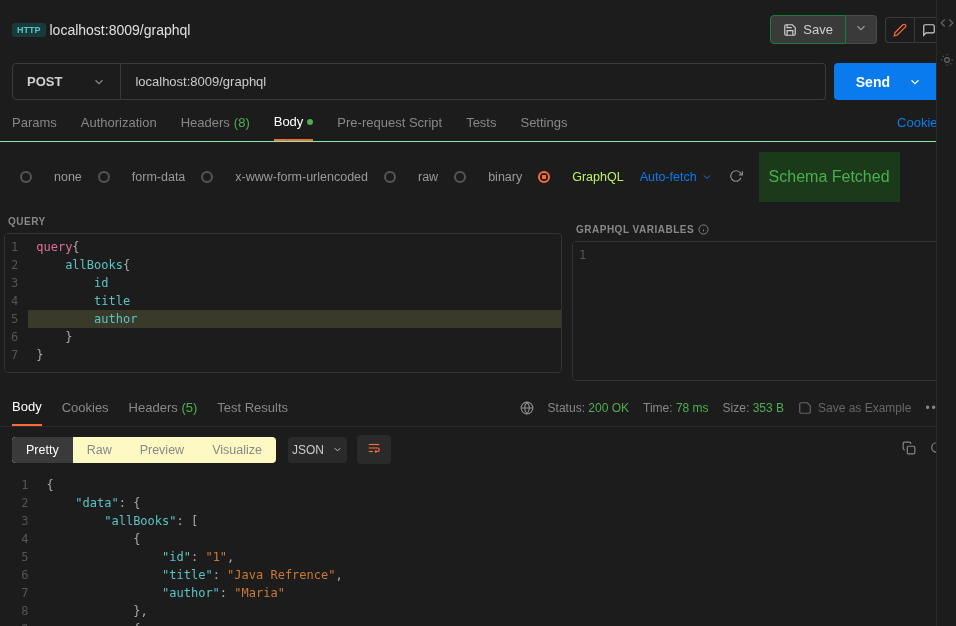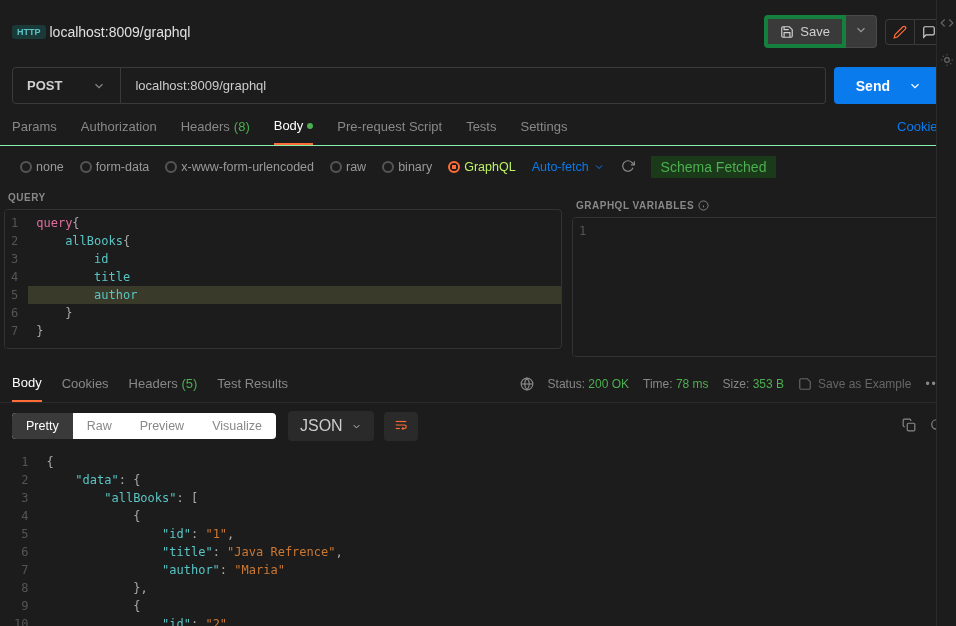--- a/index.html
+++ b/index.html
@@ -34,21 +34,21 @@
 }
 .topbar-right {
   margin-left: auto;
   display: flex;
   gap: 8px;
   align-items: center;
 }
 .save-group { display: flex; }
 .save-btn {
   background: #3a3a3a;
-  border: 4px solid #15803d;
+  border: 1px solid #15803d;
   color: #d0d0d0;
   padding: 5px 12px;
   border-radius: 4px 0 0 4px;
   display: flex;
   align-items: center;
   gap: 6px;
   cursor: pointer;
   font-size: 13px;
 }
 .save-caret {
@@ -132,26 +132,26 @@
 .tab-count { color: #4caf50; }
 .tab-dot { width: 6px; height: 6px; background: #4caf50; border-radius: 50%; display: inline-block; }
 .cookies-link { margin-left: auto; color: #097bed; cursor: pointer; padding-bottom: 10px; }
 .body-types {
   display: flex;
   align-items: center;
   gap: 16px;
   padding: 10px 20px;
   font-size: 12.5px;
 }
-.radio-opt { display: flex; align-items: center; gap: 4px; color: #999; cursor: pointer; }
+.radio-opt { display: flex; align-items: center; gap: 22px; color: #999; cursor: pointer; }
 .radio-dot { width: 12px; height: 12px; border: 2px solid #555; border-radius: 50%; }
 .radio-opt.selected .radio-dot { border-color: #ff6c37; background: radial-gradient(circle,#ff6c37 40%,transparent 45%); }
 .radio-opt.selected { color: #bef264; }
 .auto-fetch { color: #097bed; cursor: pointer; display: flex; align-items: center; gap: 4px; }
-.schema-badge { background: #1a3a1a; color: #4caf50; padding: 3px 10px; border-radius: 0; font-size: 14px; }
+.schema-badge { background: #1a3a1a; color: #4caf50; padding: 16px 10px; border-radius: 0; font-size: 16px; }
 .refresh-icon { color: #888; cursor: pointer; }
 .editor-split {
   display: flex;
   gap: 10px;
   padding: 0 4px;
 }
 .editor-panel { flex: 1; }
 .editor-panel.vars { flex: 0 0 380px; margin-top: 8px; }
 .panel-label {
   font-size: 10px;
@@ -200,34 +200,34 @@
 .resp-meta { margin-left: auto; display: flex; align-items: center; gap: 14px; font-size: 12px; color: #888; padding-bottom: 10px; }
 .meta-val { color: #4caf50; }
 .save-example { color: #666; display: flex; align-items: center; gap: 6px; cursor: pointer; }
 .dots { color: #888; cursor: pointer; letter-spacing: 2px; }
 .resp-toolbar {
   display: flex;
   align-items: center;
   gap: 4px;
   padding: 8px 12px;
 }
-.view-tabs { display: flex; background: #ffffff; border-radius: 4px; overflow: hidden; justify-content: space-between; }
+.view-tabs { display: flex; background: #fef9c3; border-radius: 4px; overflow: hidden; justify-content: space-between; }
 .view-tab { padding: 6px 14px; color: #888; cursor: pointer; font-size: 12.5px; }
 .view-tab.active { background: #3a3a3a; color: #fff; }
 .format-select {
   background: #2a2a2a;
   border-radius: 4px;
-  padding: 6px 12px;
+  padding: 6px 4px;
   color: #ccc;
   display: flex;
   align-items: center;
   gap: 8px;
   margin-left: 8px;
   cursor: pointer;
-  font-size: 16px;
+  font-size: 12px;
 }
 .wrap-btn {
   background: #2a2a2a;
   border-radius: 4px;
   padding: 6px 10px;
   color: #ff6c37;
   margin-left: 6px;
   cursor: pointer;
 }
 .resp-toolbar-right { margin-left: auto; display: flex; gap: 14px; color: #888; }

